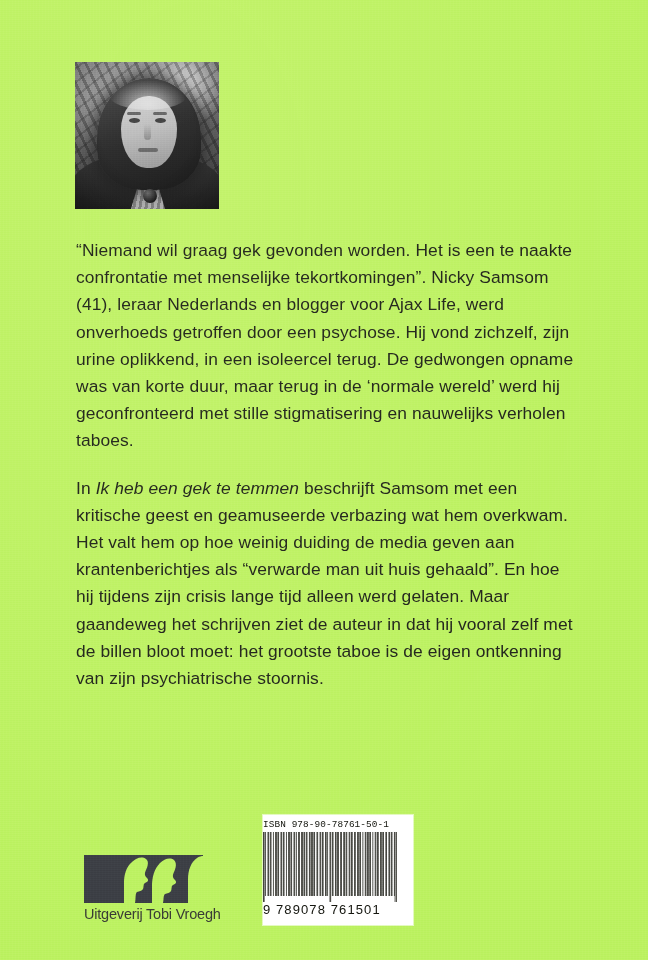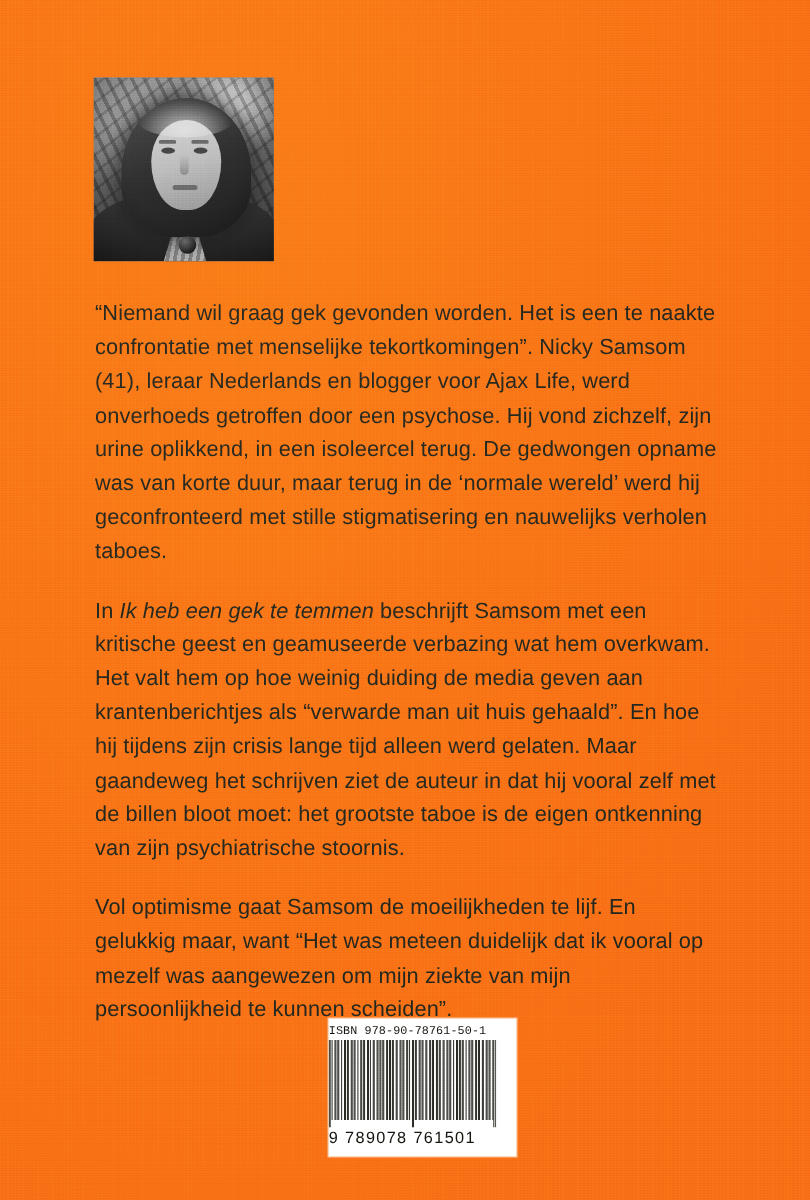--- a/index.html
+++ b/index.html
@@ -4,21 +4,21 @@
 <style>
   html, body {
     margin: 0;
     padding: 0;
     background: #888;
   }
   #cover {
     position: relative;
     width: 648px;
     height: 960px;
-    background: #f97316;
+    background: #bef264;
     overflow: hidden;
     font-family: "Liberation Sans", sans-serif;
     -webkit-font-smoothing: antialiased;
   }
   
   #cover::after {
     content: "";
     position: absolute;
     inset: 0;
     pointer-events: none;
@@ -259,23 +259,47 @@
     <div class="nose"></div>
     <div class="mouth"></div>
     <div class="hair-sheen"></div>
     <div class="pendant"></div>
     <div class="vignette"></div>
   </div>
 
   <div id="blurb">
       <p>“Niemand wil graag gek gevonden worden. Het is een te naakte confrontatie met menselijke tekortkomingen”. Nicky Samsom (41), leraar Nederlands en blogger voor Ajax Life, werd onverhoeds getroffen door een psychose. Hij vond zichzelf, zijn urine oplikkend, in een isoleercel terug. De gedwongen opname was van korte duur, maar terug in de ‘normale wereld’ werd hij geconfronteerd met stille stigmatisering en nauwelijks verholen taboes.</p>
       <p>In <em>Ik heb een gek te temmen</em> beschrijft Samsom met een kritische geest en geamuseerde verbazing wat hem overkwam. Het valt hem op hoe weinig duiding de media geven aan krantenberichtjes als “verwarde man uit huis gehaald”. En hoe hij tijdens zijn crisis lange tijd alleen werd gelaten. Maar gaandeweg het schrijven ziet de auteur in dat hij vooral zelf met de billen bloot moet: het grootste taboe is de eigen ontkenning van zijn psychiatrische stoornis.</p>
-      <p>Vol optimisme gaat Samsom de moeilijkheden te lijf. En gelukkig maar, want “Het was meteen duidelijk dat ik vooral op mezelf was aangewezen om mijn ziekte van mijn persoonlijkheid te kunnen scheiden”.</p>
     </div>
 
+  <div id="publisher">
+    <div id="logo-mark">
+      <svg width="119" height="50" viewBox="0 0 119 50" xmlns="http://www.w3.org/2000/svg" aria-hidden="true">
+        <defs>
+          <mask id="faces-mask">
+            <rect x="0" y="0" width="119" height="50" fill="#fff"></rect>
+
+            <path d="M40 50 L40 30 C40 22 42 14 48 9 C52 5 58 3 62 6 C65 8 64 13 62 17
+                     C60 21 61 23 63 25 C65 27 64 29 61 30 C59 31 60 34 59 36
+                     C58 38 55 38 53 39 C51 41 52 45 51 50 Z" fill="#000"></path>
+
+            <path d="M68 50 L68 33 C68 25 70 16 76 10 C80 6 86 4 90 7 C93 10 92 15 90 19
+                     C88 23 89 25 91 27 C93 29 92 31 89 32 C87 33 88 36 87 38
+                     C86 40 83 40 81 41 C79 43 80 46 79 50 Z" fill="#000"></path>
+
+            <path d="M104 50 L104 26 C104 17 107 9 113 5 C116 3 119 3 119 3 L119 50 Z" fill="#000"></path>
+
+            <rect x="0" y="0" width="119" height="2" fill="#000"></rect>
+          </mask>
+        </defs>
+        <rect x="0" y="0" width="119" height="50" fill="#3d4046" mask="url(#faces-mask)"></rect>
+      </svg>
+    </div>
+    <div id="publisher-name">Uitgeverij Tobi Vroegh</div>
+  </div>
 
   <div id="barcode-panel">
     <div id="isbn-text">ISBN 978-90-78761-50-1</div>
     <svg id="barcode-bars" viewBox="0 0 134 70" preserveAspectRatio="none" aria-hidden="true">
         <rect x="0.000" y="0" width="0.727" height="70" fill="#15160f"></rect>
         <rect x="0.766" y="0" width="0.727" height="70" fill="#15160f"></rect>
         <rect x="2.297" y="0" width="0.727" height="64" fill="#15160f"></rect>
         <rect x="4.594" y="0" width="0.727" height="64" fill="#15160f"></rect>
         <rect x="5.360" y="0" width="0.727" height="64" fill="#15160f"></rect>
         <rect x="6.891" y="0" width="0.727" height="64" fill="#15160f"></rect>

